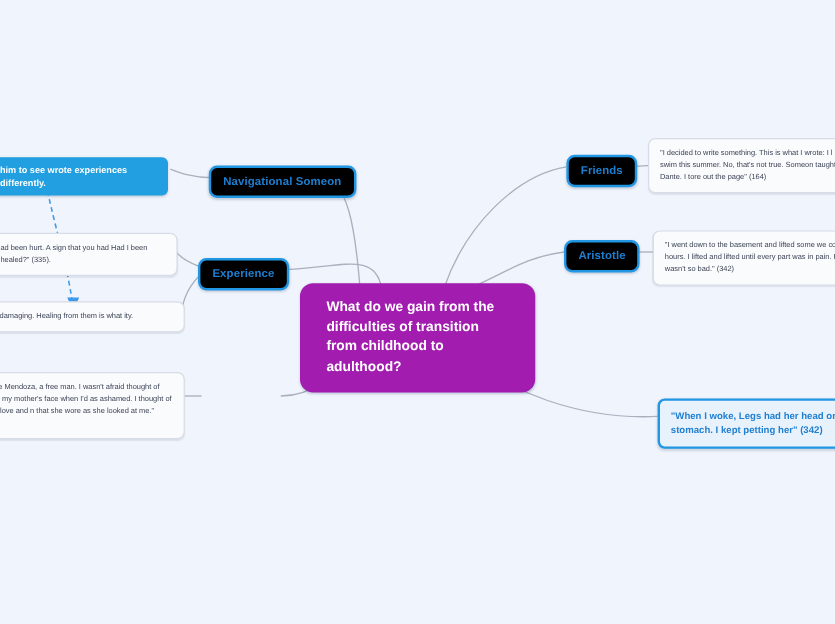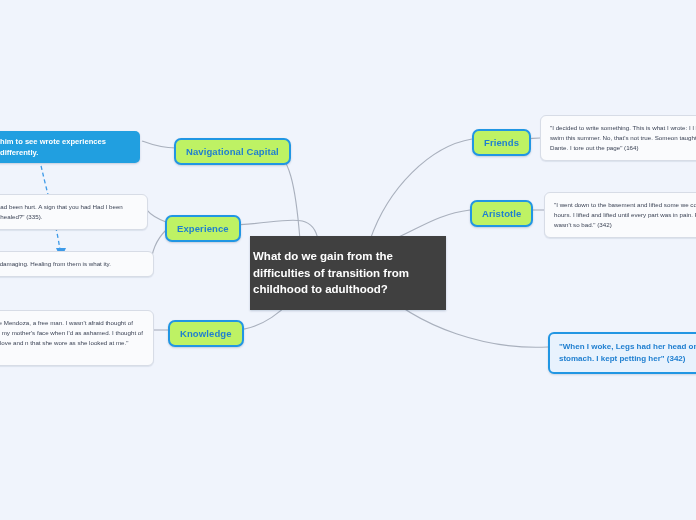--- a/index.html
+++ b/index.html
@@ -29,33 +29,33 @@
     pointer-events: none;
   }
 
   .node {
     position: absolute;
     box-sizing: border-box;
   }
 
   
   .root-node {
-    background: #404040;
+    background: #a21caf;
     color: #ffffff;
-    border-radius: 0;
+    border-radius: 11px;
     font-weight: bold;
     font-size: 11.5px;
     line-height: 1.45;
-    padding: 12px 3px;
+    padding: 12px 22px;
     box-shadow: 0 1px 2px rgba(40,70,110,0.25);
   }
 
   
   .branch-node {
-    background: #bef264;
+    background: #000000;
     border: 2px solid #2196e3;
     border-radius: 7px;
     color: #1f7fd0;
     font-weight: bold;
     font-size: 9.5px;
     letter-spacing: 0.1px;
     text-align: center;
     padding: 6px 10px;
     box-shadow: 0 1px 2px rgba(40,70,110,0.22);
     white-space: nowrap;
@@ -129,30 +129,27 @@
       <path d="M 38 152 C 46 190 56 222 60 250"></path>
     </g>
     <polygon points="56,248 66,248 61,259" fill="#3d9ae8"></polygon>
   </svg>
 
   <div class="node root-node" style="left:250px; top:236px; width:196px;">
     <span>What do we gain from the difficulties of transition from childhood to adulthood?</span>
   </div>
 
   <div class="node branch-node" style="left:174px; top:138px;">
-    <span>Navigational Capital</span>
+    <span>Navigational Someon</span>
   </div>
 
   <div class="node branch-node" style="left:165px; top:215px;">
     <span>Experience</span>
   </div>
 
-  <div class="node branch-node" style="left:168px; top:320px;">
-    <span>Knowledge</span>
-  </div>
 
   <div class="node branch-node" style="left:472px; top:129px;">
     <span>Friends</span>
   </div>
 
   <div class="node branch-node" style="left:470px; top:200px;">
     <span>Aristotle</span>
   </div>
 
   <div class="node solid-blue-node" style="left:-8px; top:131px; width:148px;">

